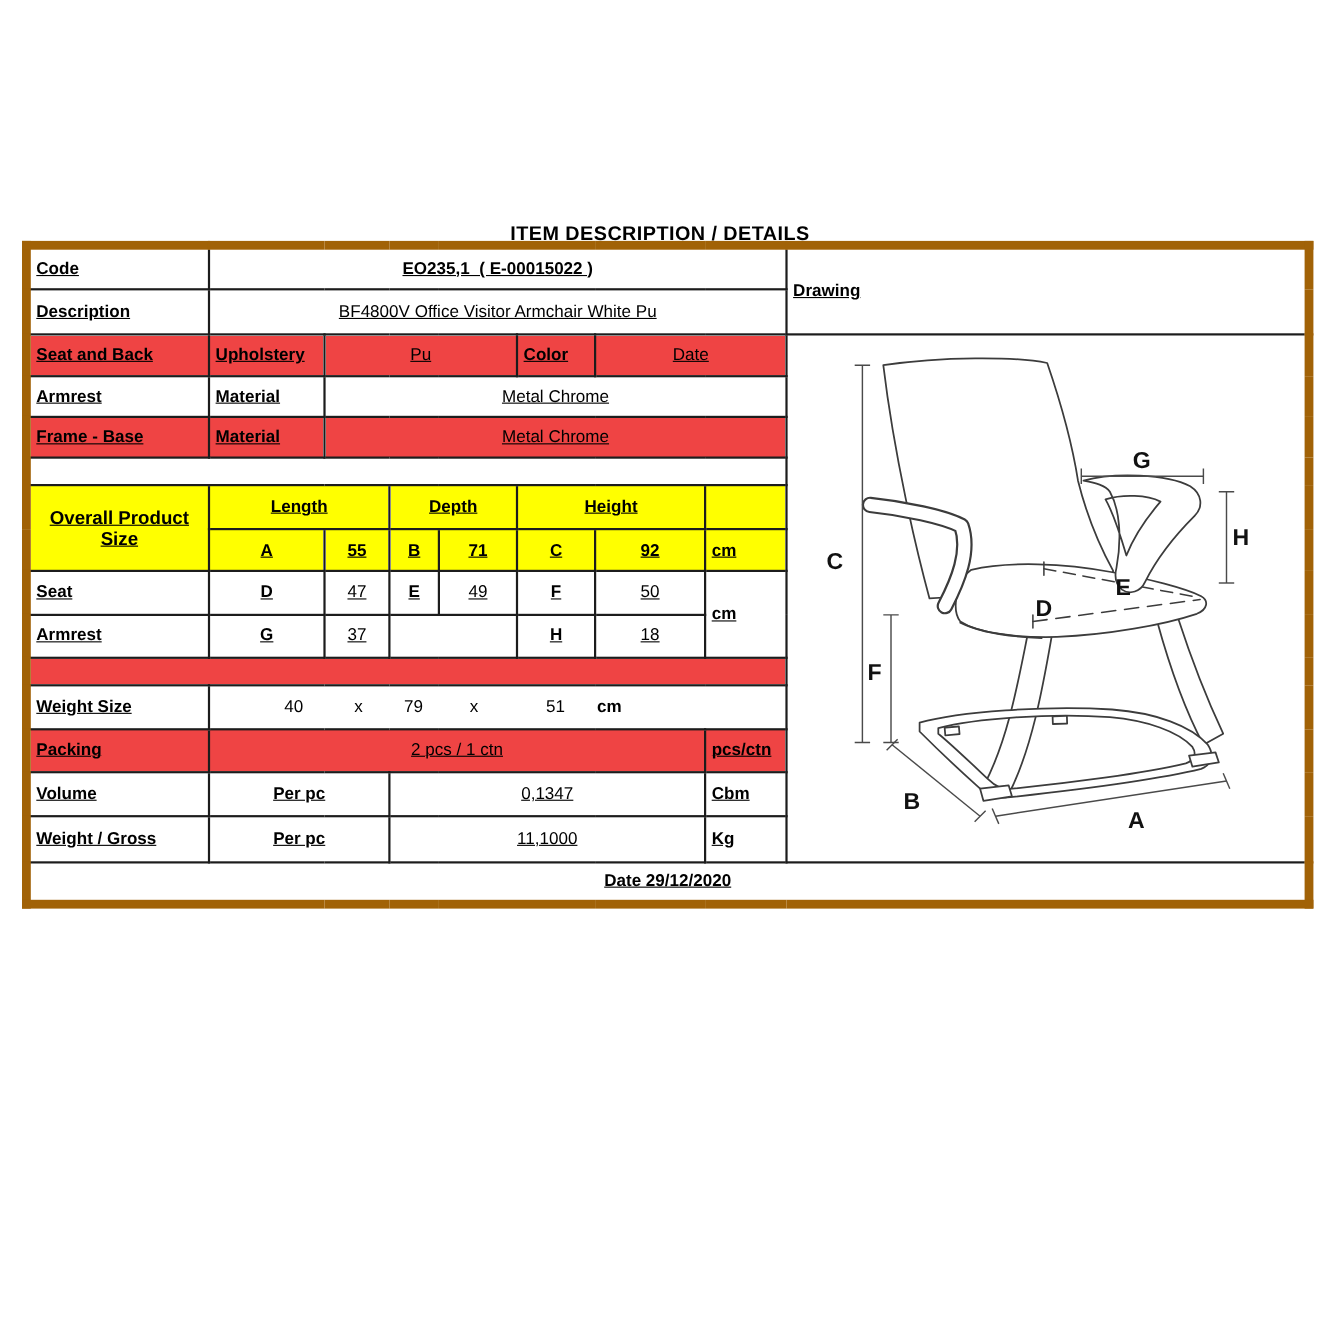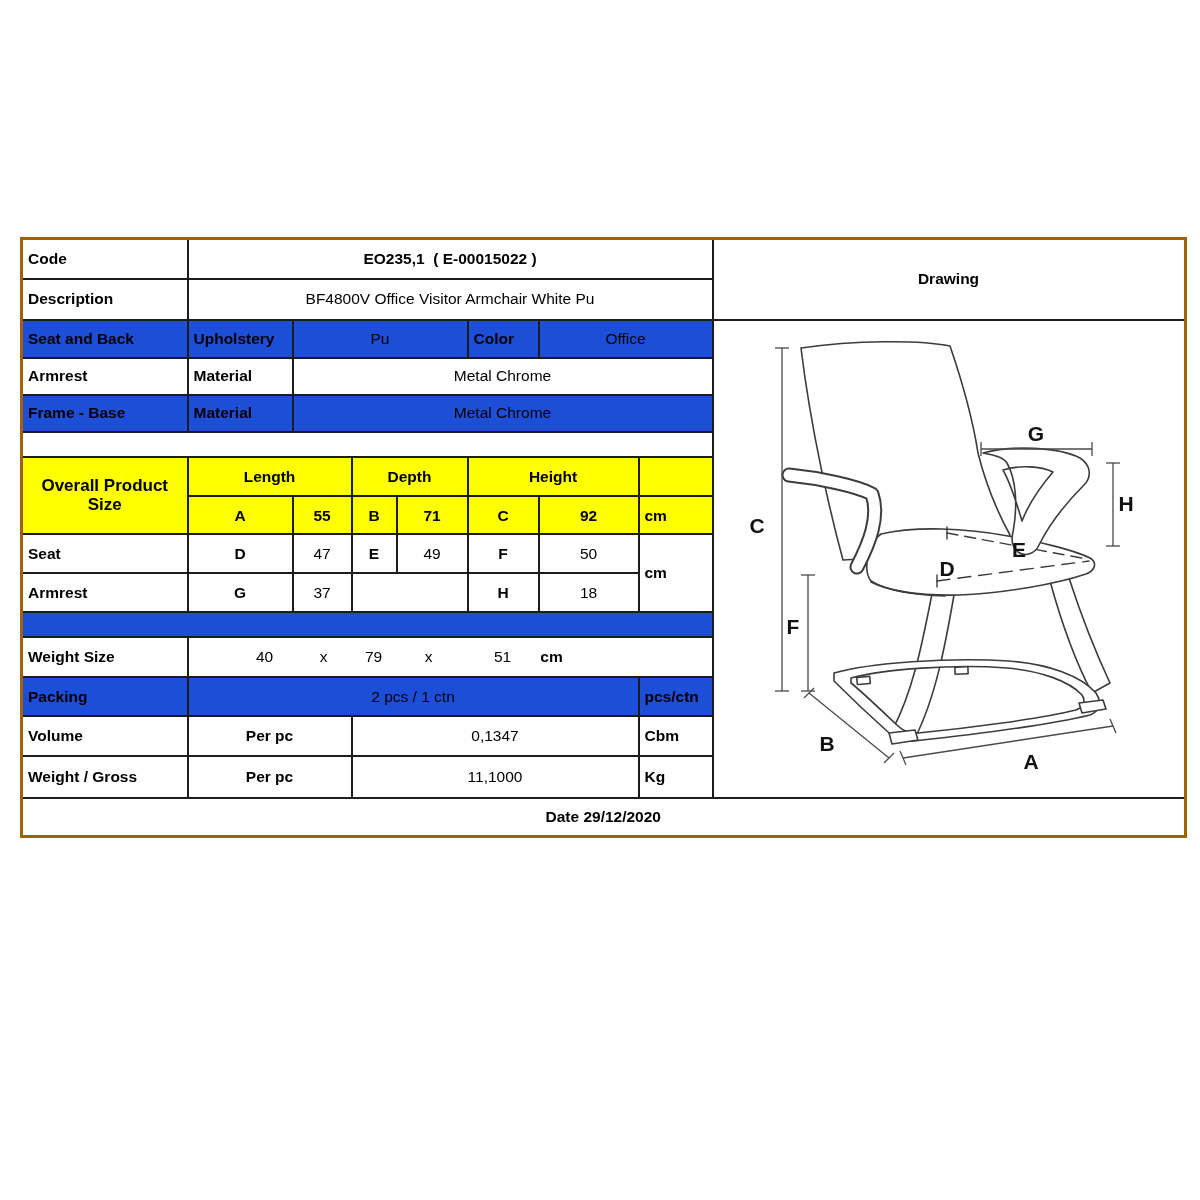--- a/index.html
+++ b/index.html
@@ -1,43 +1,44 @@
 <!DOCTYPE html>
 <html><head>
 <meta charset="utf-8">
 <style>
   html,body{margin:0;padding:0;background:#ffffff;}
   body{width:1200px;height:1200px;font-family:"Liberation Sans",sans-serif;color:#000;}
   .page{position:relative;width:1200px;height:1200px;background:#fff;overflow:hidden;}
   .doc-title{position:absolute;top:202px;left:0;width:100%;text-align:center;
              font-size:18px;font-weight:bold;letter-spacing:.4px;}
-  table.spec{position:absolute;left:20px;top:237px;border-collapse:collapse;table-layout:fixed;
-             border:3px solid #a16207;}
+  table.spec{position:absolute;left:20px;top:219px;border-collapse:collapse;table-layout:fixed;
+             border:8px solid #a16207;text-decoration:underline;}
   table.spec td{border:2px solid #1c1c1c;padding:0 5px;font-size:15.5px;vertical-align:middle;
                 overflow:hidden;line-height:1.15;}
   td.b{font-weight:bold;}
   td.c{text-align:center;padding:0 2px;}
-  td.shade{background:#1d4ed8;}
+  td.shade{background:#ef4444;}
   td.yel{background:#ffff00;}
   td.yelhead{background:#ffff00;font-weight:bold;text-align:center;font-size:16px;}
   td.pre{white-space:pre;}
   td.unit{font-weight:bold;padding-left:4px;}
   td.spacer{padding:0;}
   td.drawbody{padding:0;vertical-align:top;}
-  td.drawhead{text-align:center;font-weight:bold;font-size:17px;}
+  td.drawhead{font-weight:bold;font-size:17px;}
   td.packrel{position:relative;padding:0;}
   td.packrel span{position:absolute;top:50%;transform:translate(-50%,-50%);white-space:nowrap;}
   td.packrel span.bu{font-weight:bold;}
   svg text{font-family:"Liberation Sans",sans-serif;}
 </style>
 </head>
 <body>
 
 <div class="page">
 
+  <div class="doc-title">ITEM DESCRIPTION / DETAILS</div>
 
   <table class="spec">
     <colgroup>
       <col style="width:166px">
         <col style="width:105px">
         <col style="width:59px">
         <col style="width:45px">
       <col style="width:71px">
         <col style="width:71px">
         <col style="width:100px">
@@ -55,21 +56,21 @@
     <tr style="height:41px">
       <td class="b">Description</td>
       <td colspan="7" class="c">BF4800V Office Visitor Armchair White Pu</td>
     </tr>
 
     <tr style="height:38px">
       <td class="b shade">Seat and Back</td>
       <td class="b shade">Upholstery</td>
       <td colspan="3" class="c shade">Pu</td>
       <td class="b shade">Color</td>
-      <td colspan="2" class="c shade">Office</td>
+      <td colspan="2" class="c shade">Date</td>
       <td rowspan="13" class="drawbody">
         <svg width="460" height="473" viewBox="0 0 460 473" xmlns="http://www.w3.org/2000/svg">
           <g stroke="#3c3c3c" stroke-width="1.6" fill="none" stroke-linejoin="round" stroke-linecap="round">
 
             <path fill="#ffffff" d="M82,27 C135,19 202,19 231,25 C243,60 254,100 259,132 C267,164 280,194 291,214 L289,220 C235,230 165,237 124,239 C112,195 92,110 82,27 Z"></path>
 
             <path fill="#ffffff" d="M214,268 C205,312 196,366 174,408 L196,417 C217,376 227,320 235,274 Z"></path>
 
             <path fill="#ffffff" d="M331,260 C342,300 356,340 373,372 L391,362 C376,330 362,294 350,257 Z"></path>
 

